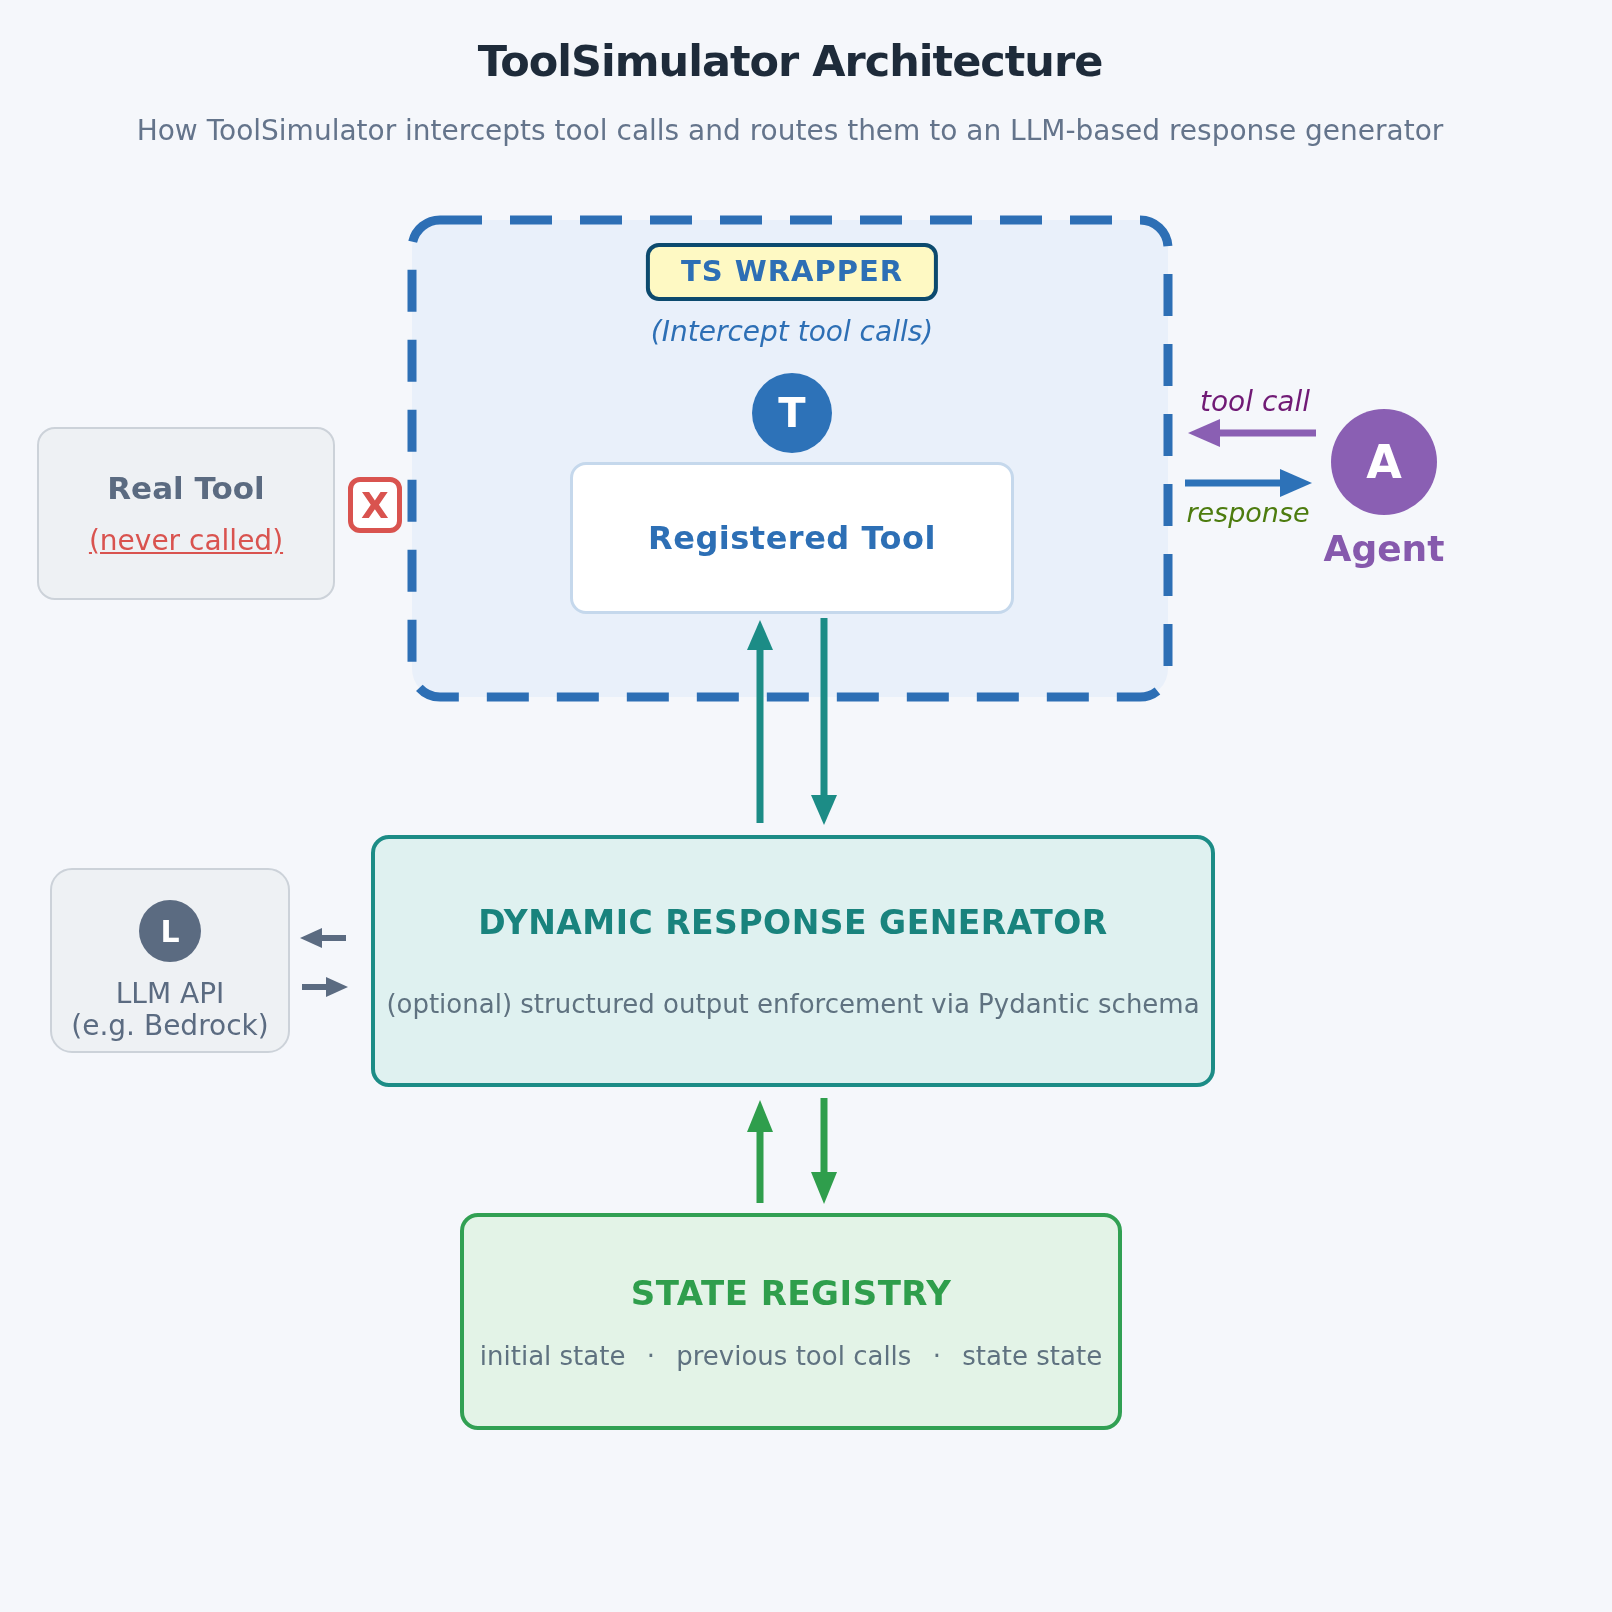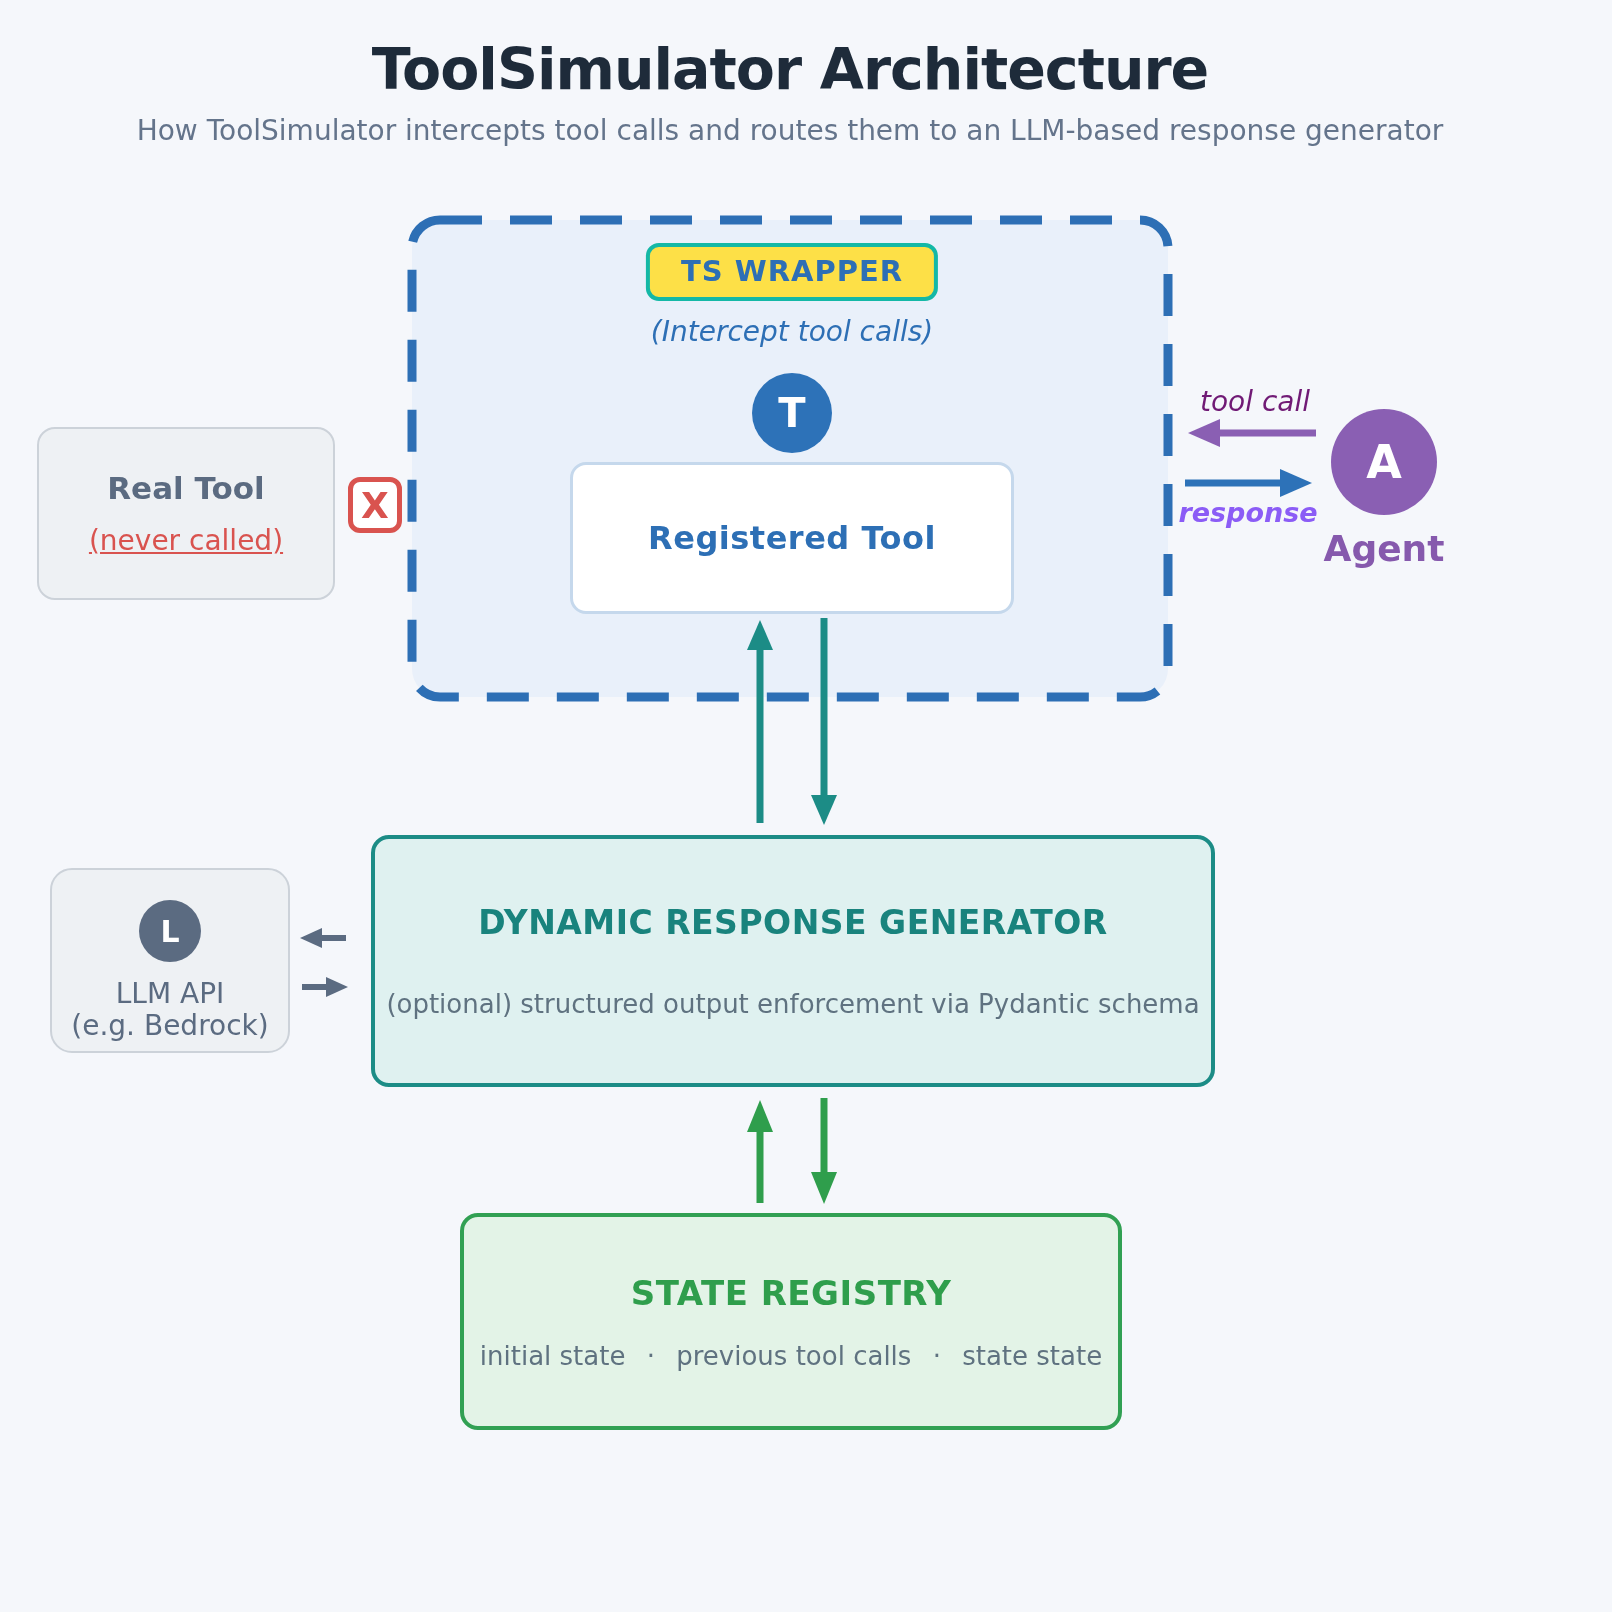--- a/index.html
+++ b/index.html
@@ -13,35 +13,35 @@
     width:1612px;height:1612px;
     background:#f5f7fb;
     overflow:hidden;
   }
   .abs{position:absolute;}
   .layer{position:absolute;left:0;top:0;width:1612px;height:1612px;}
 
   .page-title{
     left:0;top:36px;width:1580px;
     text-align:center;
-    font-size:57px;font-weight:bold;
+    font-size:43px;font-weight:bold;
     color:#1e2b3a;letter-spacing:-1px;
   }
   .page-subtitle{
     left:0;top:114px;width:1580px;
     text-align:center;
     font-size:28px;color:#64748b;
   }
 
   
   .ts-pill{
     left:792px;top:243px;transform:translateX(-50%);
     padding:7px 31px 9px;
-    border:4px solid #14b8a6;border-radius:13px;
-    background:#fde047;
+    border:4px solid #0c4a6e;border-radius:13px;
+    background:#fef9c3;
     font-size:29px;font-weight:bold;color:#2d6fb5;letter-spacing:1px;
     white-space:nowrap;
   }
   .ts-note{
     left:792px;top:315px;transform:translateX(-50%);
     font-size:28px;font-style:italic;color:#2d6fb5;white-space:nowrap;
   }
   .t-circle{
     left:752px;top:373px;width:80px;height:80px;
     border-radius:50%;background:#2d72b8;
@@ -87,21 +87,21 @@
   .agent-label{
     left:1384px;top:528px;transform:translateX(-50%);
     font-size:36px;font-weight:bold;color:#8659ad;white-space:nowrap;
   }
   .tool-call-label{
     left:1255px;top:385px;transform:translateX(-50%);
     font-size:28px;font-style:italic;color:#701a75;white-space:nowrap;
   }
   .response-label{
     left:1248px;top:497px;transform:translateX(-50%);
-    font-size:27px;font-style:italic;color:#8b5cf6;white-space:nowrap;font-weight:bold;
+    font-size:27px;font-style:italic;color:#4d7c0f;white-space:nowrap;
   }
 
   
   .drg-box{
     left:371px;top:835px;width:844px;height:252px;
     background:#dff1f0;border:4px solid #1c8c86;border-radius:18px;
     box-sizing:border-box;
     display:flex;flex-direction:column;align-items:center;justify-content:center;
     gap:47px;
   }

